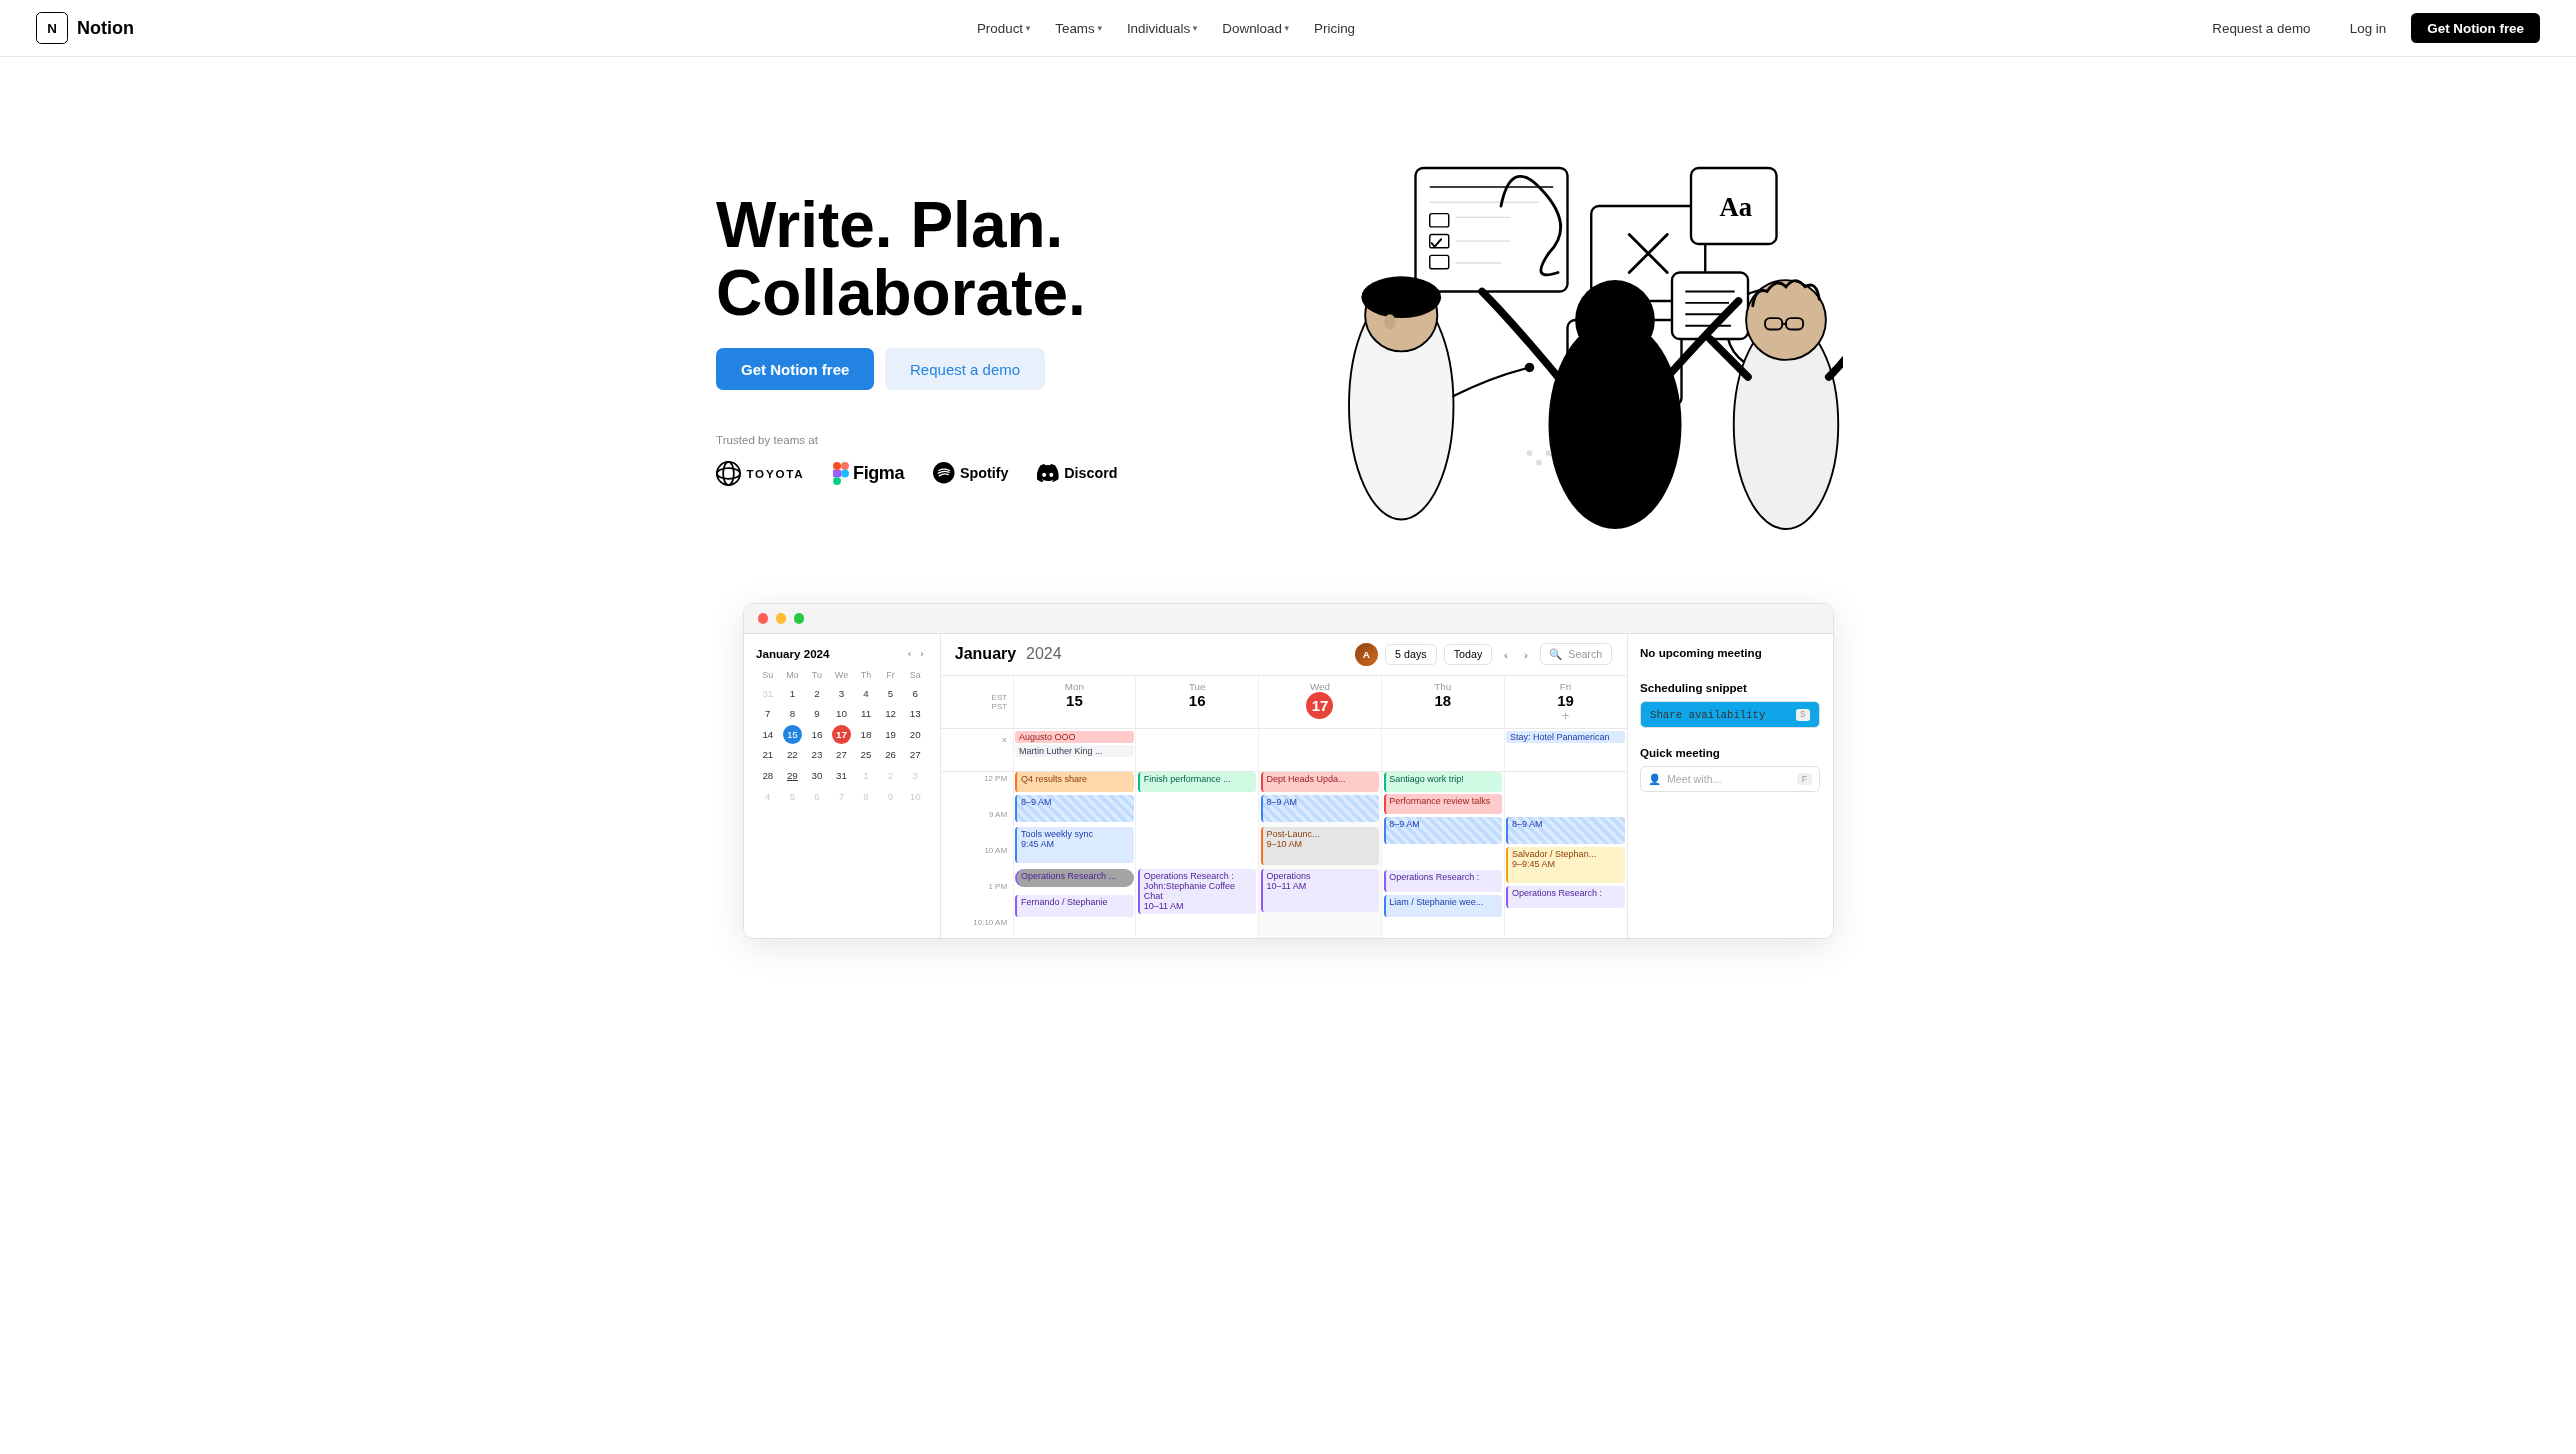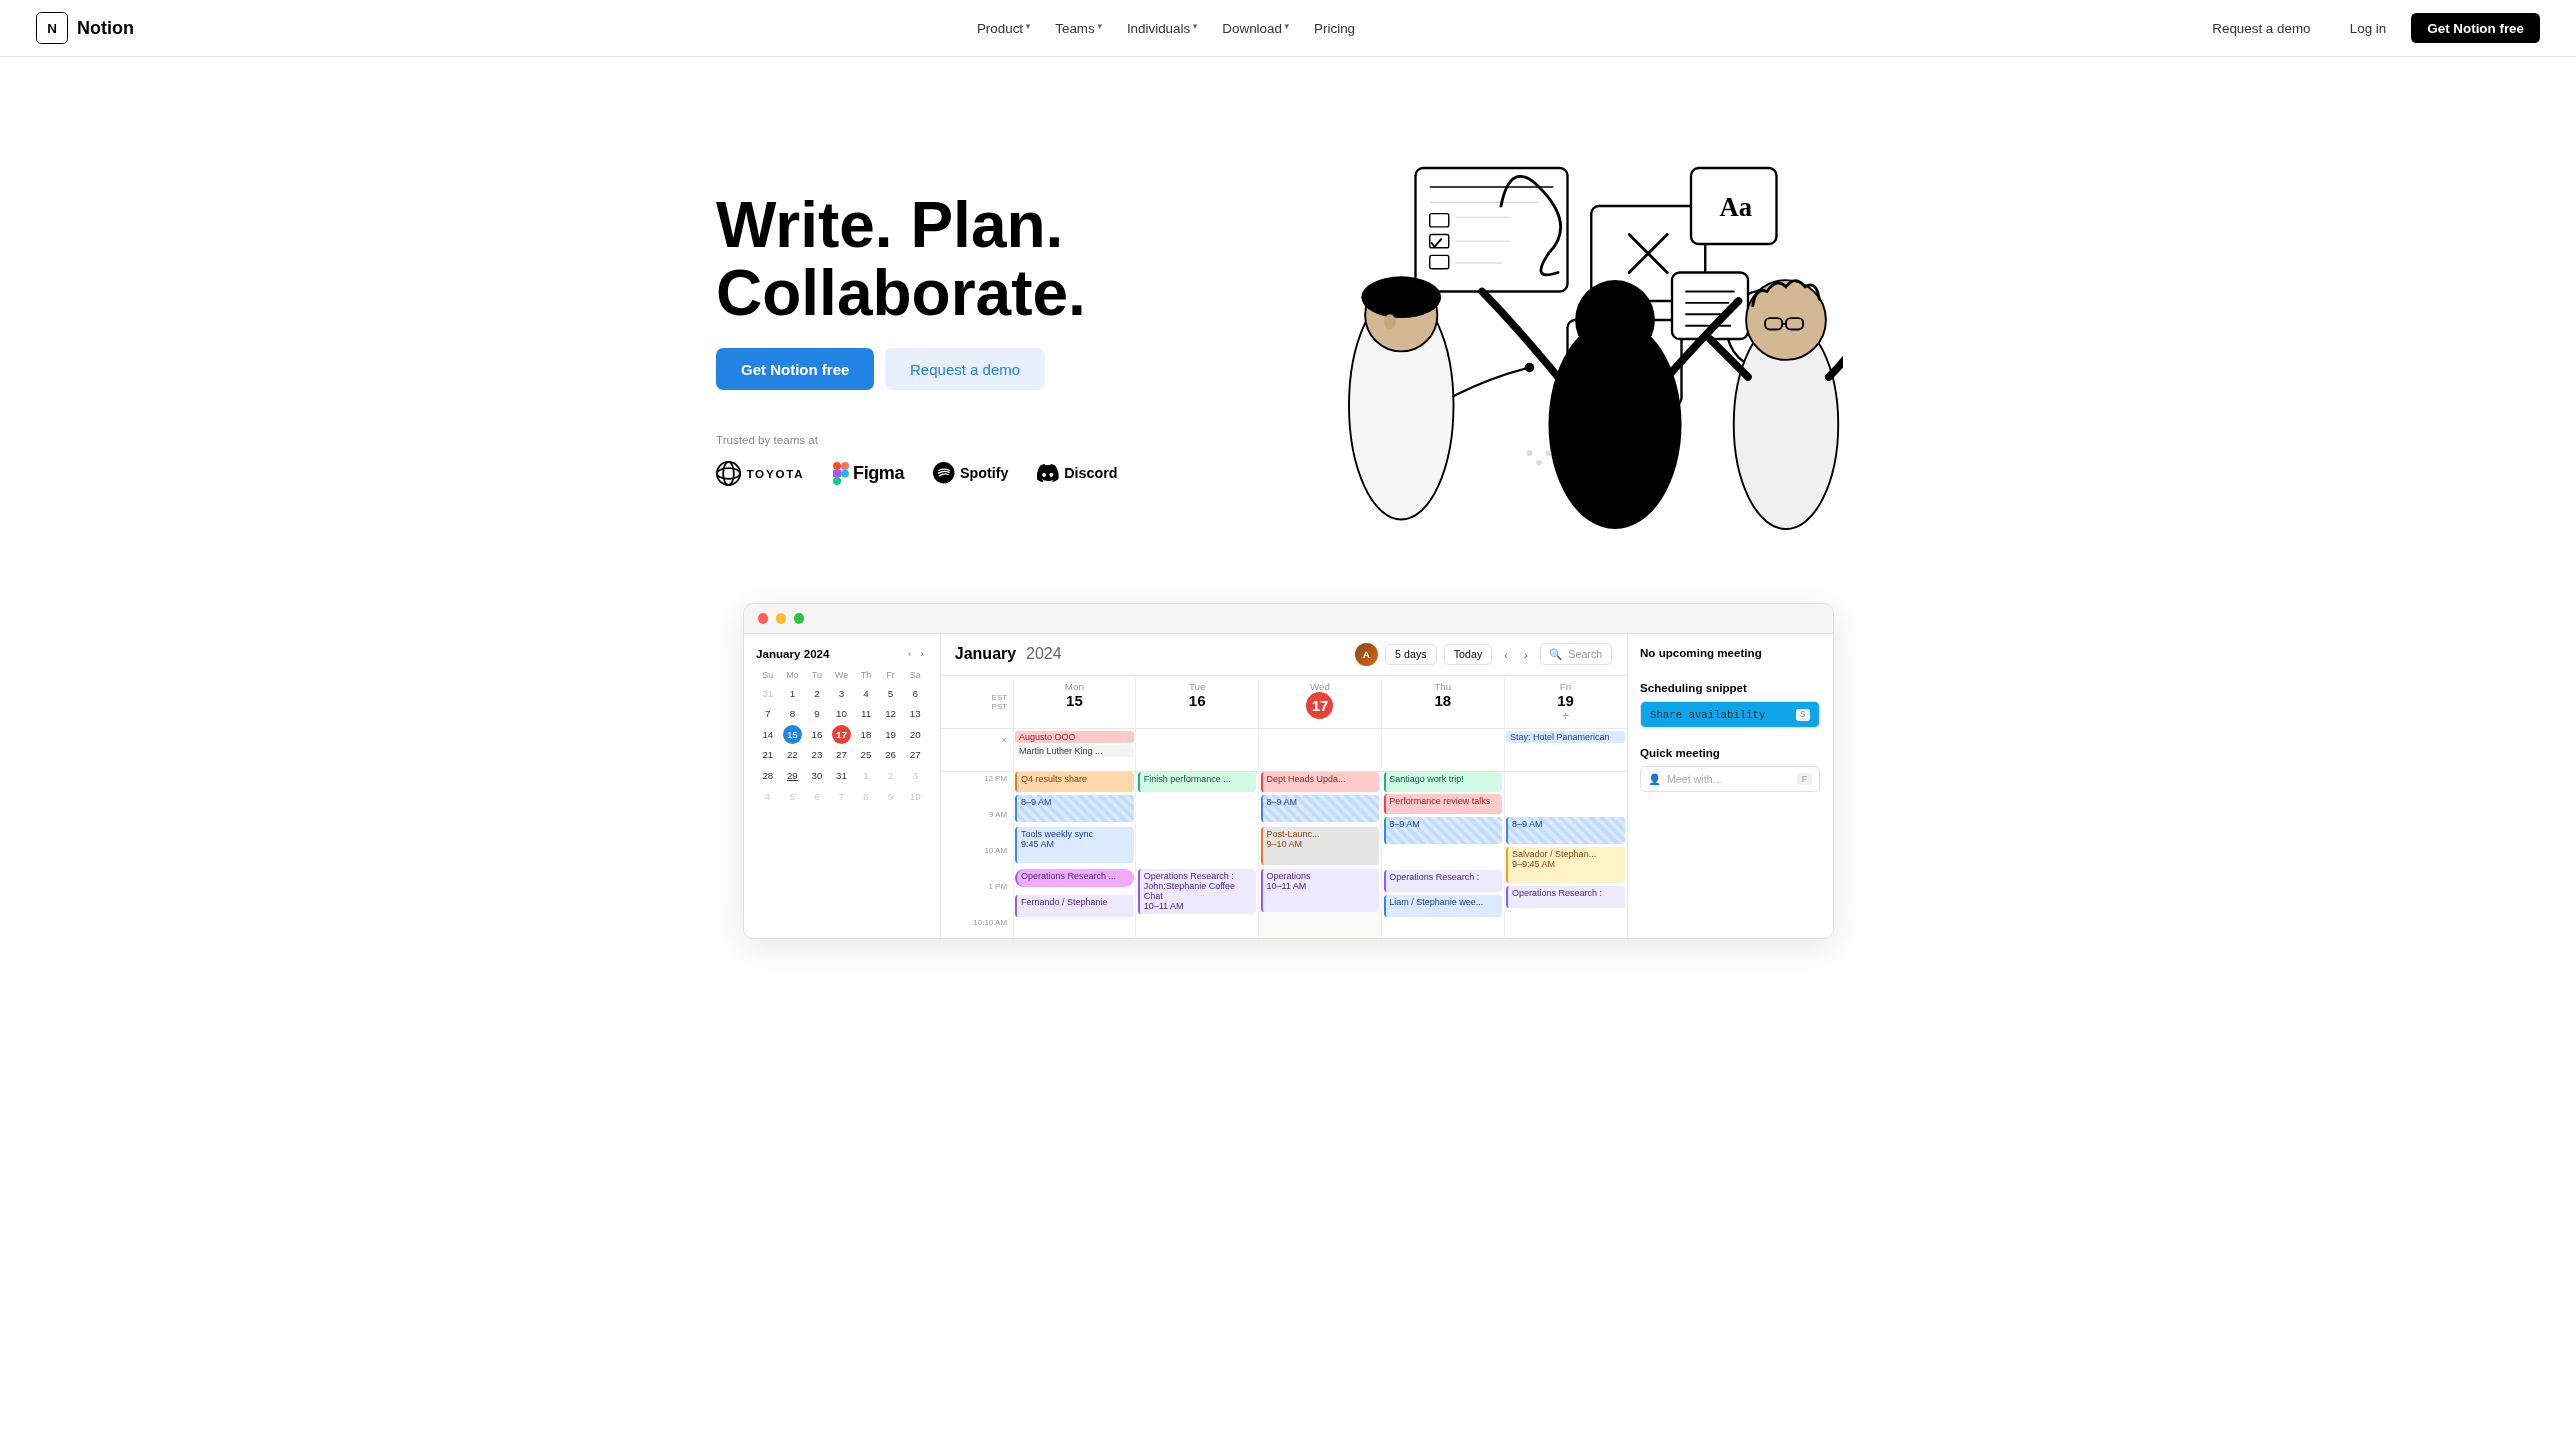--- a/index.html
+++ b/index.html
@@ -6,21 +6,21 @@
     body { font-family: -apple-system, BlinkMacSystemFont, 'Segoe UI', sans-serif; background: #fff; overflow-x: hidden; }
 
     
     nav {
       display: flex; align-items: center; justify-content: space-between;
       padding: 0 36px; height: 57px; border-bottom: 0.9px solid #e8e8e8;
       position: sticky; top: 0; background: #fff; z-index: 100;
     }
     .nav-links { display: flex; align-items: center; gap: 3.6px; }
     .nav-link {
-      display: flex; gap: 2.7px;
+      display: flex; align-items: center; gap: 2.7px;
       padding: 5.4px 10.7px; border-radius: 5.4px; font-size: 13.4px; color: #333;
       cursor: pointer; border: none; background: none; font-family: inherit;
     }
     .nav-link .chevron { font-size: 9px; color: #666; }
     .nav-right { display: flex; align-items: center; gap: 10.7px; }
     .btn-demo {
       padding: 7.2px 14.3px; border-radius: 5.4px; font-size: 13.4px; color: #333;
       cursor: pointer; border: none; background: none; font-family: inherit;
     }
     .btn-login {
@@ -368,21 +368,21 @@
               </div>
             <div style="height:36px;display:flex;align-items:flex-start;padding:1.8px 5.4px 0 0;justify-content:flex-end;font-size:8px;">1 PM</div>
             <div style="height:36px;display:flex;align-items:flex-start;padding:1.8px 5.4px 0 0;justify-content:flex-end;font-size:8px;">10:10 AM</div>
 
           </div>
 
           <div style="flex:1;border-left:0.9px solid #f0f0f0;position:relative;min-height:250px;">
             <div style="position:absolute;left:1.8px;right:1.8px;top:0;height:19.7px;border-radius:3.6px;padding:1.8px 3.6px;font-size:9px;font-weight:500;overflow:hidden;background:#fed7aa;color:#92400e;border-left:2.7px solid #f97316;">Q4 results share</div>
             <div style="position:absolute;left:1.8px;right:1.8px;top:23px;height:27px;border-radius:3.6px;padding:1.8px 3.6px;font-size:9px;overflow:hidden;background:repeating-linear-gradient(45deg,#dbeafe,#dbeafe 3.6px,#bfdbfe 3.6px,#bfdbfe 7.2px);border-left:2.7px solid #3b82f6;color:#1e40af;">8–9 AM</div>
             <div style="position:absolute;left:1.8px;right:1.8px;top:55px;height:36px;border-radius:3.6px;padding:1.8px 3.6px;font-size:9px;font-weight:500;overflow:hidden;background:#dbeafe;color:#1e40af;border-left:2.7px solid #3b82f6;">Tools weekly sync<br>9:45 AM</div>
-            <div style="position:absolute;left:1.8px;right:1.8px;top:97px;height:18px;border-radius:9px;padding:1.8px 3.6px;font-size:9px;overflow:hidden;background:#f0abfc;color:#4c1d95;border-left:2.7px solid #8b5cf6;">Operations Research ...</div>
+            <div style="position:absolute;left:1.8px;right:1.8px;top:97px;height:18px;border-radius:9px;padding:1.8px 3.6px;font-size:9px;overflow:hidden;background:#a3a3a3;color:#4c1d95;border-left:2.7px solid #8b5cf6;">Operations Research ...</div>
             <div style="position:absolute;left:1.8px;right:1.8px;top:123px;height:21.5px;border-radius:3.6px;padding:1.8px 3.6px;font-size:9px;overflow:hidden;background:#ede9fe;color:#4c1d95;border-left:2.7px solid #8b5cf6;">Fernando / Stephanie</div>
           </div>
 
           <div style="flex:1;border-left:0.9px solid #f0f0f0;position:relative;min-height:250px;">
             <div style="position:absolute;left:1.8px;right:1.8px;top:0;height:19.7px;border-radius:3.6px;padding:1.8px 3.6px;font-size:9px;font-weight:500;overflow:hidden;background:#d1fae5;color:#065f46;border-left:2.7px solid #10b981;">Finish performance ...</div>
             <div style="position:absolute;left:1.8px;right:1.8px;top:97px;height:45px;border-radius:3.6px;padding:1.8px 3.6px;font-size:9px;overflow:hidden;background:#ede9fe;color:#4c1d95;border-left:2.7px solid #8b5cf6;">Operations Research : John:Stephanie Coffee Chat<br>10–11 AM</div>
           </div>
 
           <div style="flex:1;border-left:0.9px solid #f0f0f0;position:relative;min-height:250px;background:#fafaf8;">
             <div style="position:absolute;left:1.8px;right:1.8px;top:0;height:19.7px;border-radius:3.6px;padding:1.8px 3.6px;font-size:9px;font-weight:500;overflow:hidden;background:#fecaca;color:#991b1b;border-left:2.7px solid #ef4444;">Dept Heads Upda...</div>

